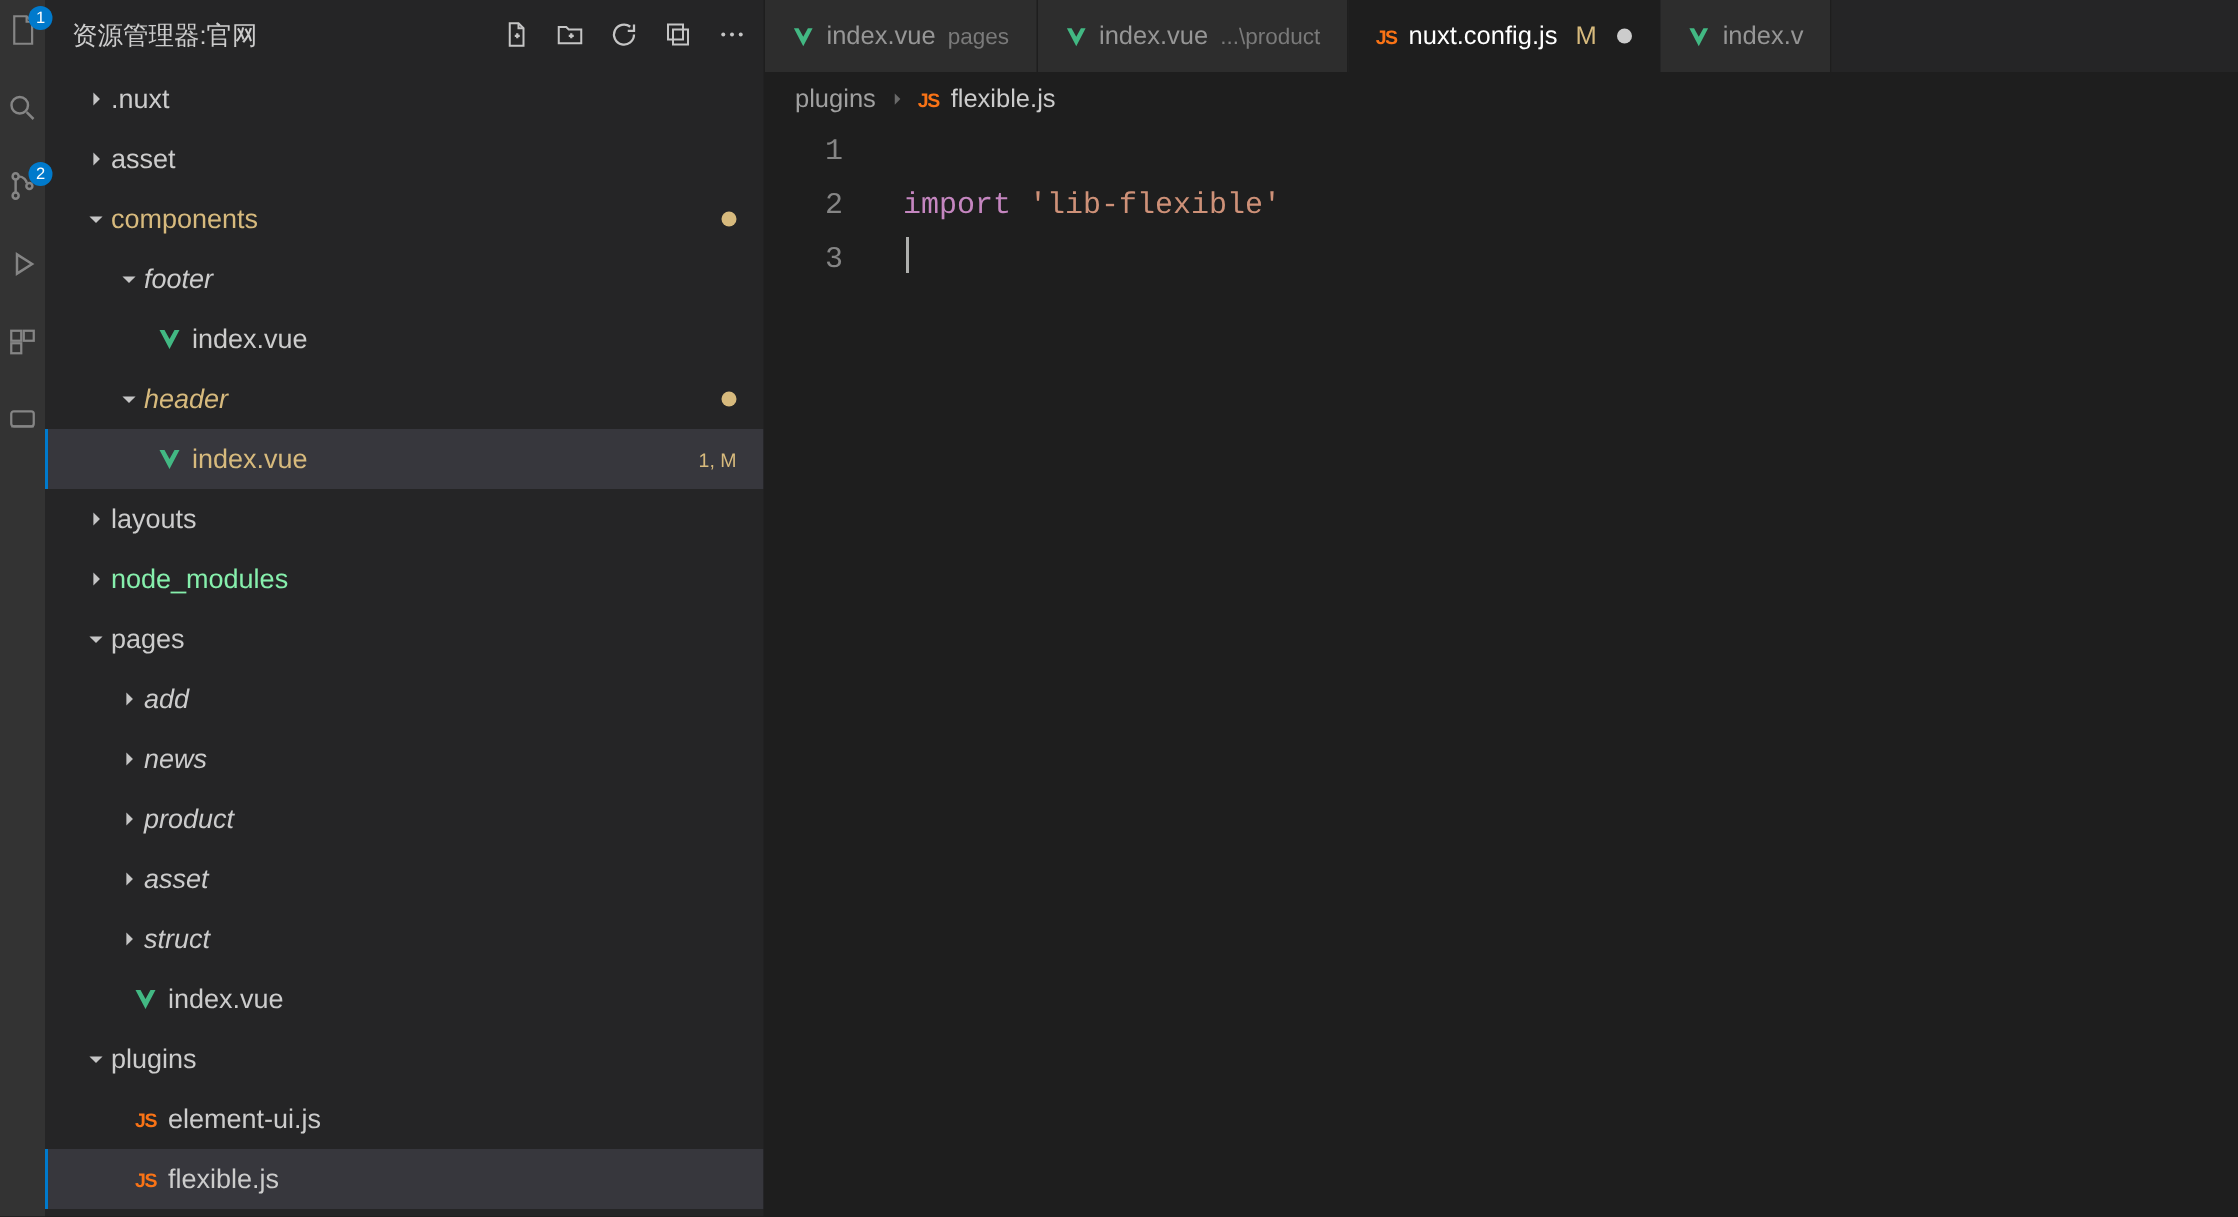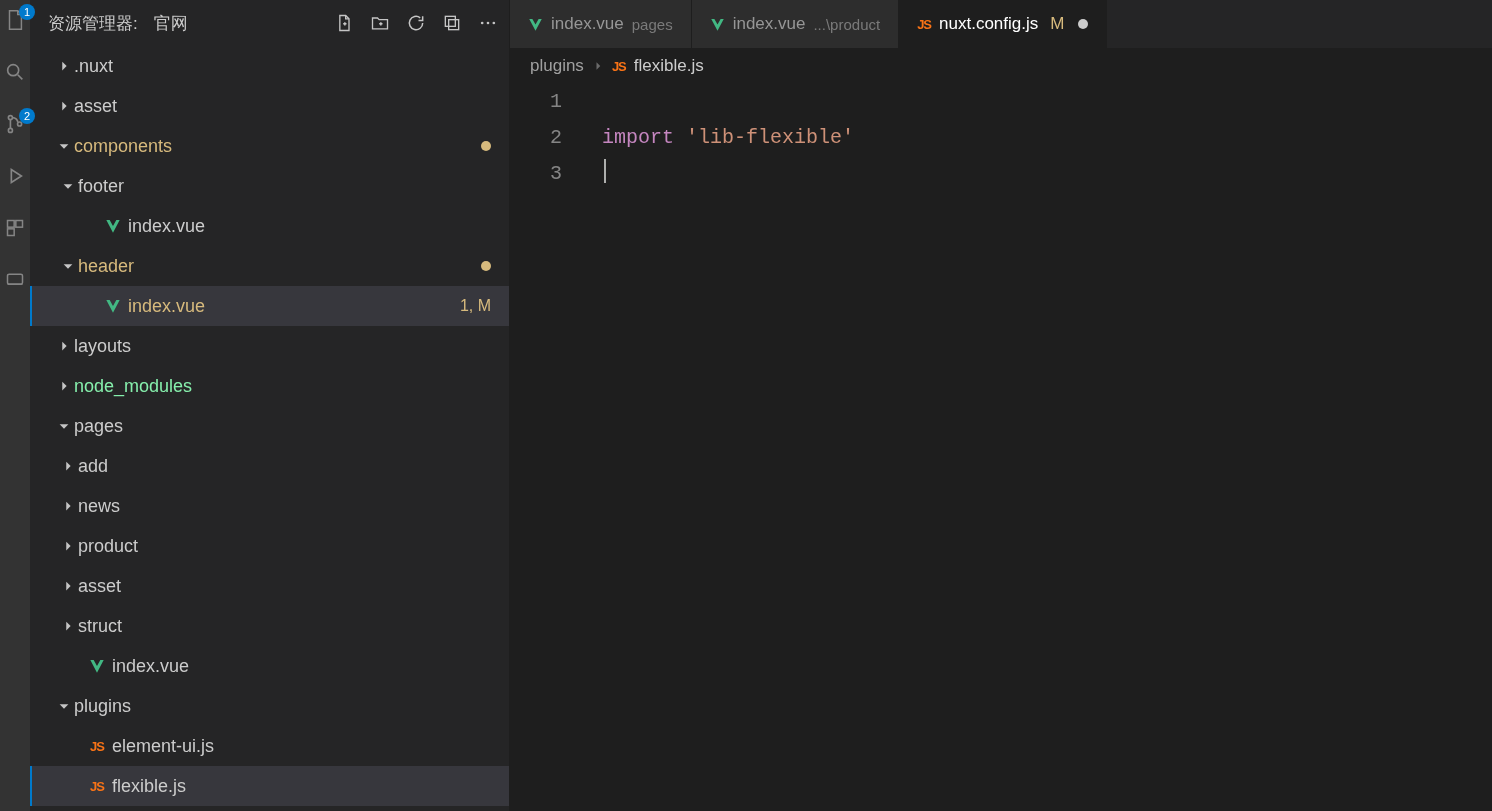--- a/index.html
+++ b/index.html
@@ -33,39 +33,39 @@
   width: 480px;
   background: #252526;
   display: flex; flex-direction: column;
   flex-shrink: 0;
   border-right: 1px solid #1e1e1e;
 }
 .sidebar-header {
   height: 46px; display: flex; align-items: center; justify-content: space-between;
   padding: 0 10px 0 18px;
 }
-.sidebar-title { font-size: 17px; color: #cccccc; display: flex; align-items: center; gap: 16px; }
+.sidebar-title { font-size: 17px; color: #cccccc; display: flex; align-items: center; gap: 0; }
 .sidebar-actions { display: flex; gap: 14px; align-items: center; color: #c5c5c5; }
 .sidebar-actions .act { width: 22px; height: 22px; display: flex; align-items: center; justify-content: center; }
 .tree { flex: 1; overflow: auto; font-size: 18px; }
 .tree-row {
   height: 40px; display: flex; align-items: center; position: relative;
 }
 .tree-row.selected { background: #37373d; }
 .tree-row.selected::before { content:""; position:absolute; left:0; top:0; bottom:0; width:2px; background:#007acc; }
 .tree-row .twisty { width: 20px; display: inline-flex; justify-content: center; color: #c5c5c5; }
 .tree-row .file-icon { width: 22px; display: inline-flex; justify-content: center; margin-right: 4px; }
 .tree-row .label { color: #cccccc; }
 .tree-row .label.modified { color: #d7ba7d; }
 .tree-row .label.muted { color: #86efac; }
-.tree-row .status { margin-left: auto; margin-right: 18px; font-size: 16px; display: flex; align-items: center; gap: 6px; }
+.tree-row .status { margin-left: auto; margin-right: 18px; font-size: 13px; display: flex; align-items: center; gap: 6px; }
 .status .dot { width: 10px; height: 10px; border-radius: 50%; background: #d7ba7d; }
 .status .text-status { color: #d7ba7d; }
 .indent-1 { padding-left: 24px; }
-.indent-2 { padding-left: 28px; }
+.indent-2 { padding-left: 46px; font-style: italic; }
 .indent-file-2 { padding-left: 56px; }
 .indent-file-3 { padding-left: 72px; }
 
 .main { flex: 1; display: flex; flex-direction: column; background: #1e1e1e; min-width: 0; }
 .tabs {
   height: 48px; background: #252526; display: flex; align-items: stretch;
   overflow: hidden;
 }
 .tab {
   display: flex; align-items: center; gap: 8px; padding: 0 18px;
@@ -358,20 +358,28 @@
         </span>
       <span>index.vue</span>
       <span class="suffix">...\product</span>
     </div>
     <div class="tab active">
       <span class="js-icon">JS</span>
       <span style="color:#fff">nuxt.config.js</span>
       <span class="mod-letter">M</span>
       <span class="mod-dot"></span>
     </div>
+    <div class="tab">
+      <span class="vue-icon">
+          <svg width="15" height="15" viewBox="0 0 24 24" fill="currentColor">
+            <path d="M2 3h5l5 9 5-9h5L12 22z"></path>
+          </svg>
+        </span>
+      <span>index.v</span>
+    </div>
   </div>
 
   <div class="breadcrumb">
     <span>plugins</span>
     <span class="sep">
         <svg width="12" height="12" viewBox="0 0 16 16" fill="currentColor">
           <path d="M6 3l5 5-5 5z"></path>
         </svg>
       </span>
     <span class="js-icon">JS</span>

